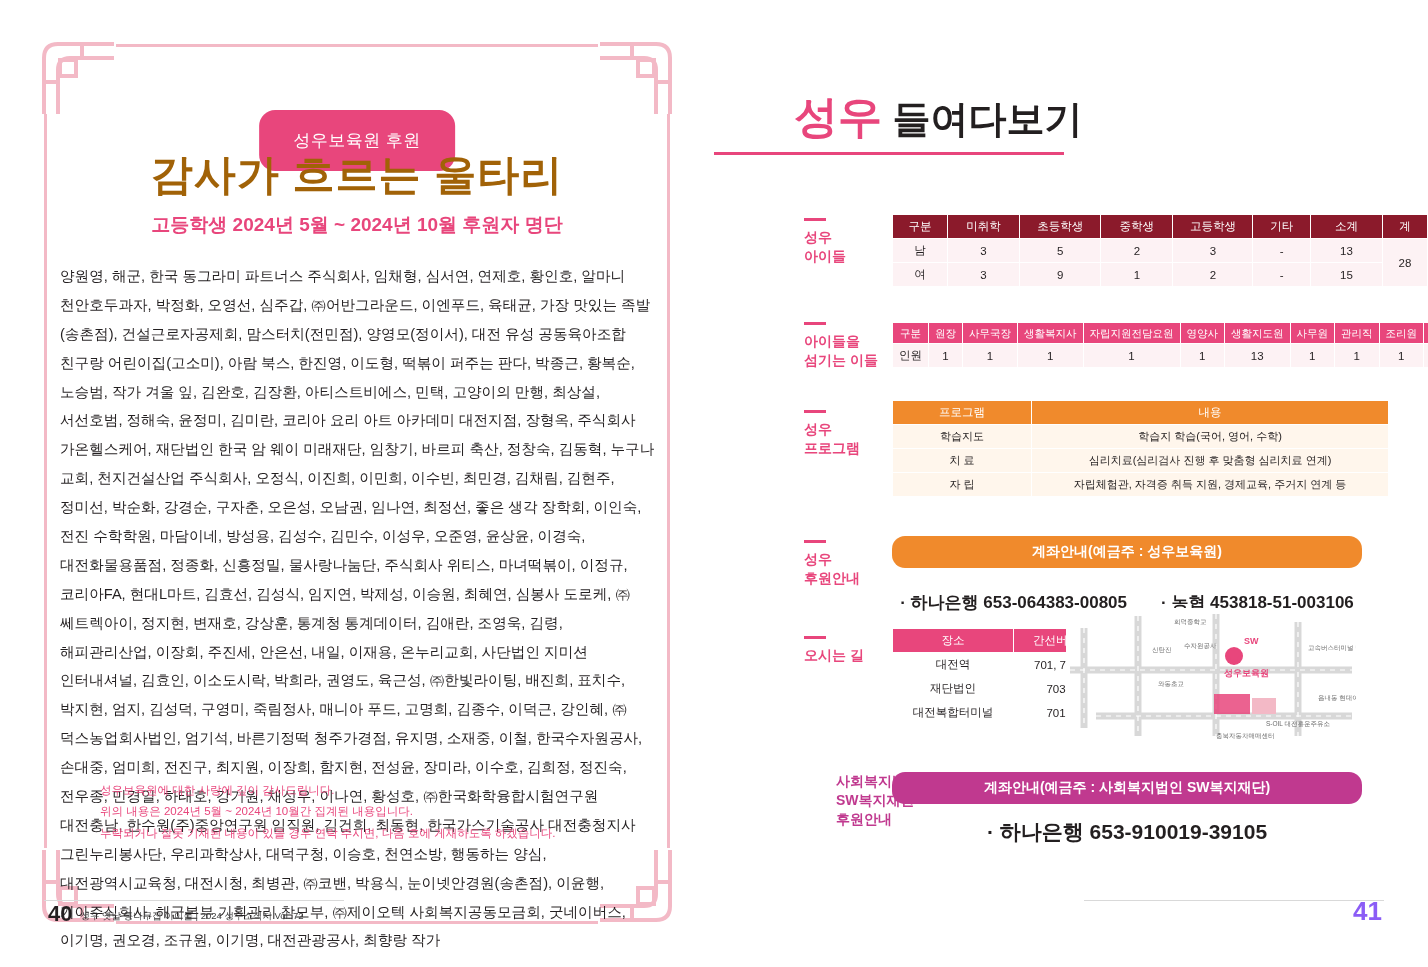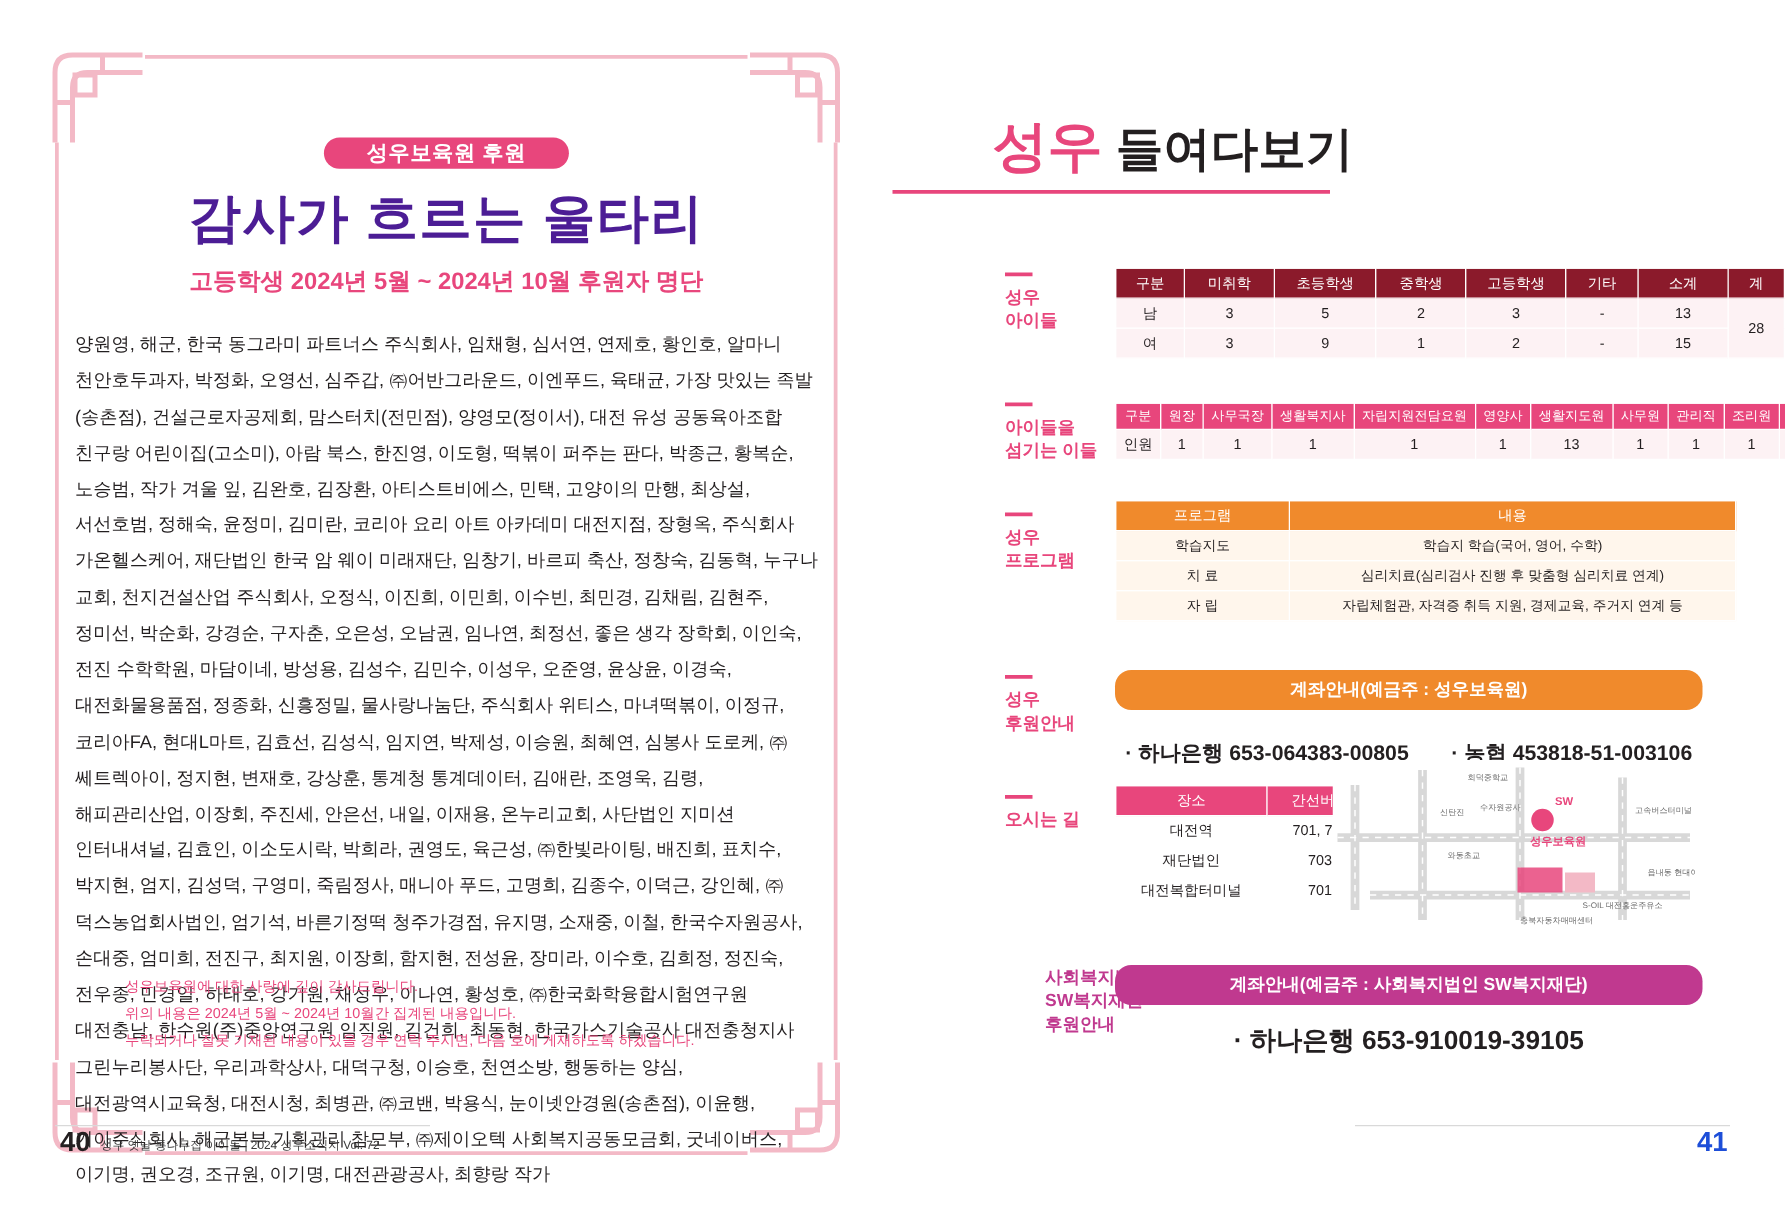--- a/index.html
+++ b/index.html
@@ -17,30 +17,30 @@
   .left{position:absolute;left:0;top:0;width:714px;height:967px;}
   .corner{position:absolute;width:78px;height:78px;}
   .corner svg{display:block;}
   .frame-line{position:absolute;background:#f3b9c6;}
 
   .badge{
     position:absolute;left:50%;transform:translateX(-50%);
     top:110px;
     background:#e8467c;color:#fff;
     border-radius:16px;
-    font-size:17px;font-weight:bold;
-    padding:1px 34px;
+    font-size:17px;font-weight:normal;
+    padding:19px 34px;
     letter-spacing:0.5px;
     white-space:nowrap;
   }
   .title-main{
     position:absolute;left:0;right:0;top:147px;
     text-align:center;
     font-size:42px;font-weight:bold;
-    color:#4c1d95;
+    color:#a16207;
     letter-spacing:1px;
   }
   .title-sub{
     position:absolute;left:0;right:0;top:212px;
     text-align:center;
     font-size:19px;font-weight:bold;
     color:#e8467c;
   }
   .donor-body{
     position:absolute;left:60px;top:262px;width:596px;
@@ -113,21 +113,21 @@
   .bank-row.single{font-size:21px;margin-top:14px;}
 
   .route-th{background:#e8467c;color:#fff;font-weight:normal;font-size:11.5px;}
   .route-td{background:#fff;color:#231f20;border:1px solid #f0cdd8;font-size:11.5px;}
 
   .map{position:absolute;}
   .map svg{display:block;}
 
   .pagenum-r{
     position:absolute;right:46px;bottom:40px;
-    font-size:22px;font-weight:bold;color:#1d4ed8;
+    font-size:26px;font-weight:bold;color:#8b5cf6;
   }
   .r-footer-rule{
     position:absolute;right:44px;bottom:66px;width:300px;height:1px;background:#d9d9d9;
   }
 </style>
 </head>
 <body>
 
 <div class="page">
 

